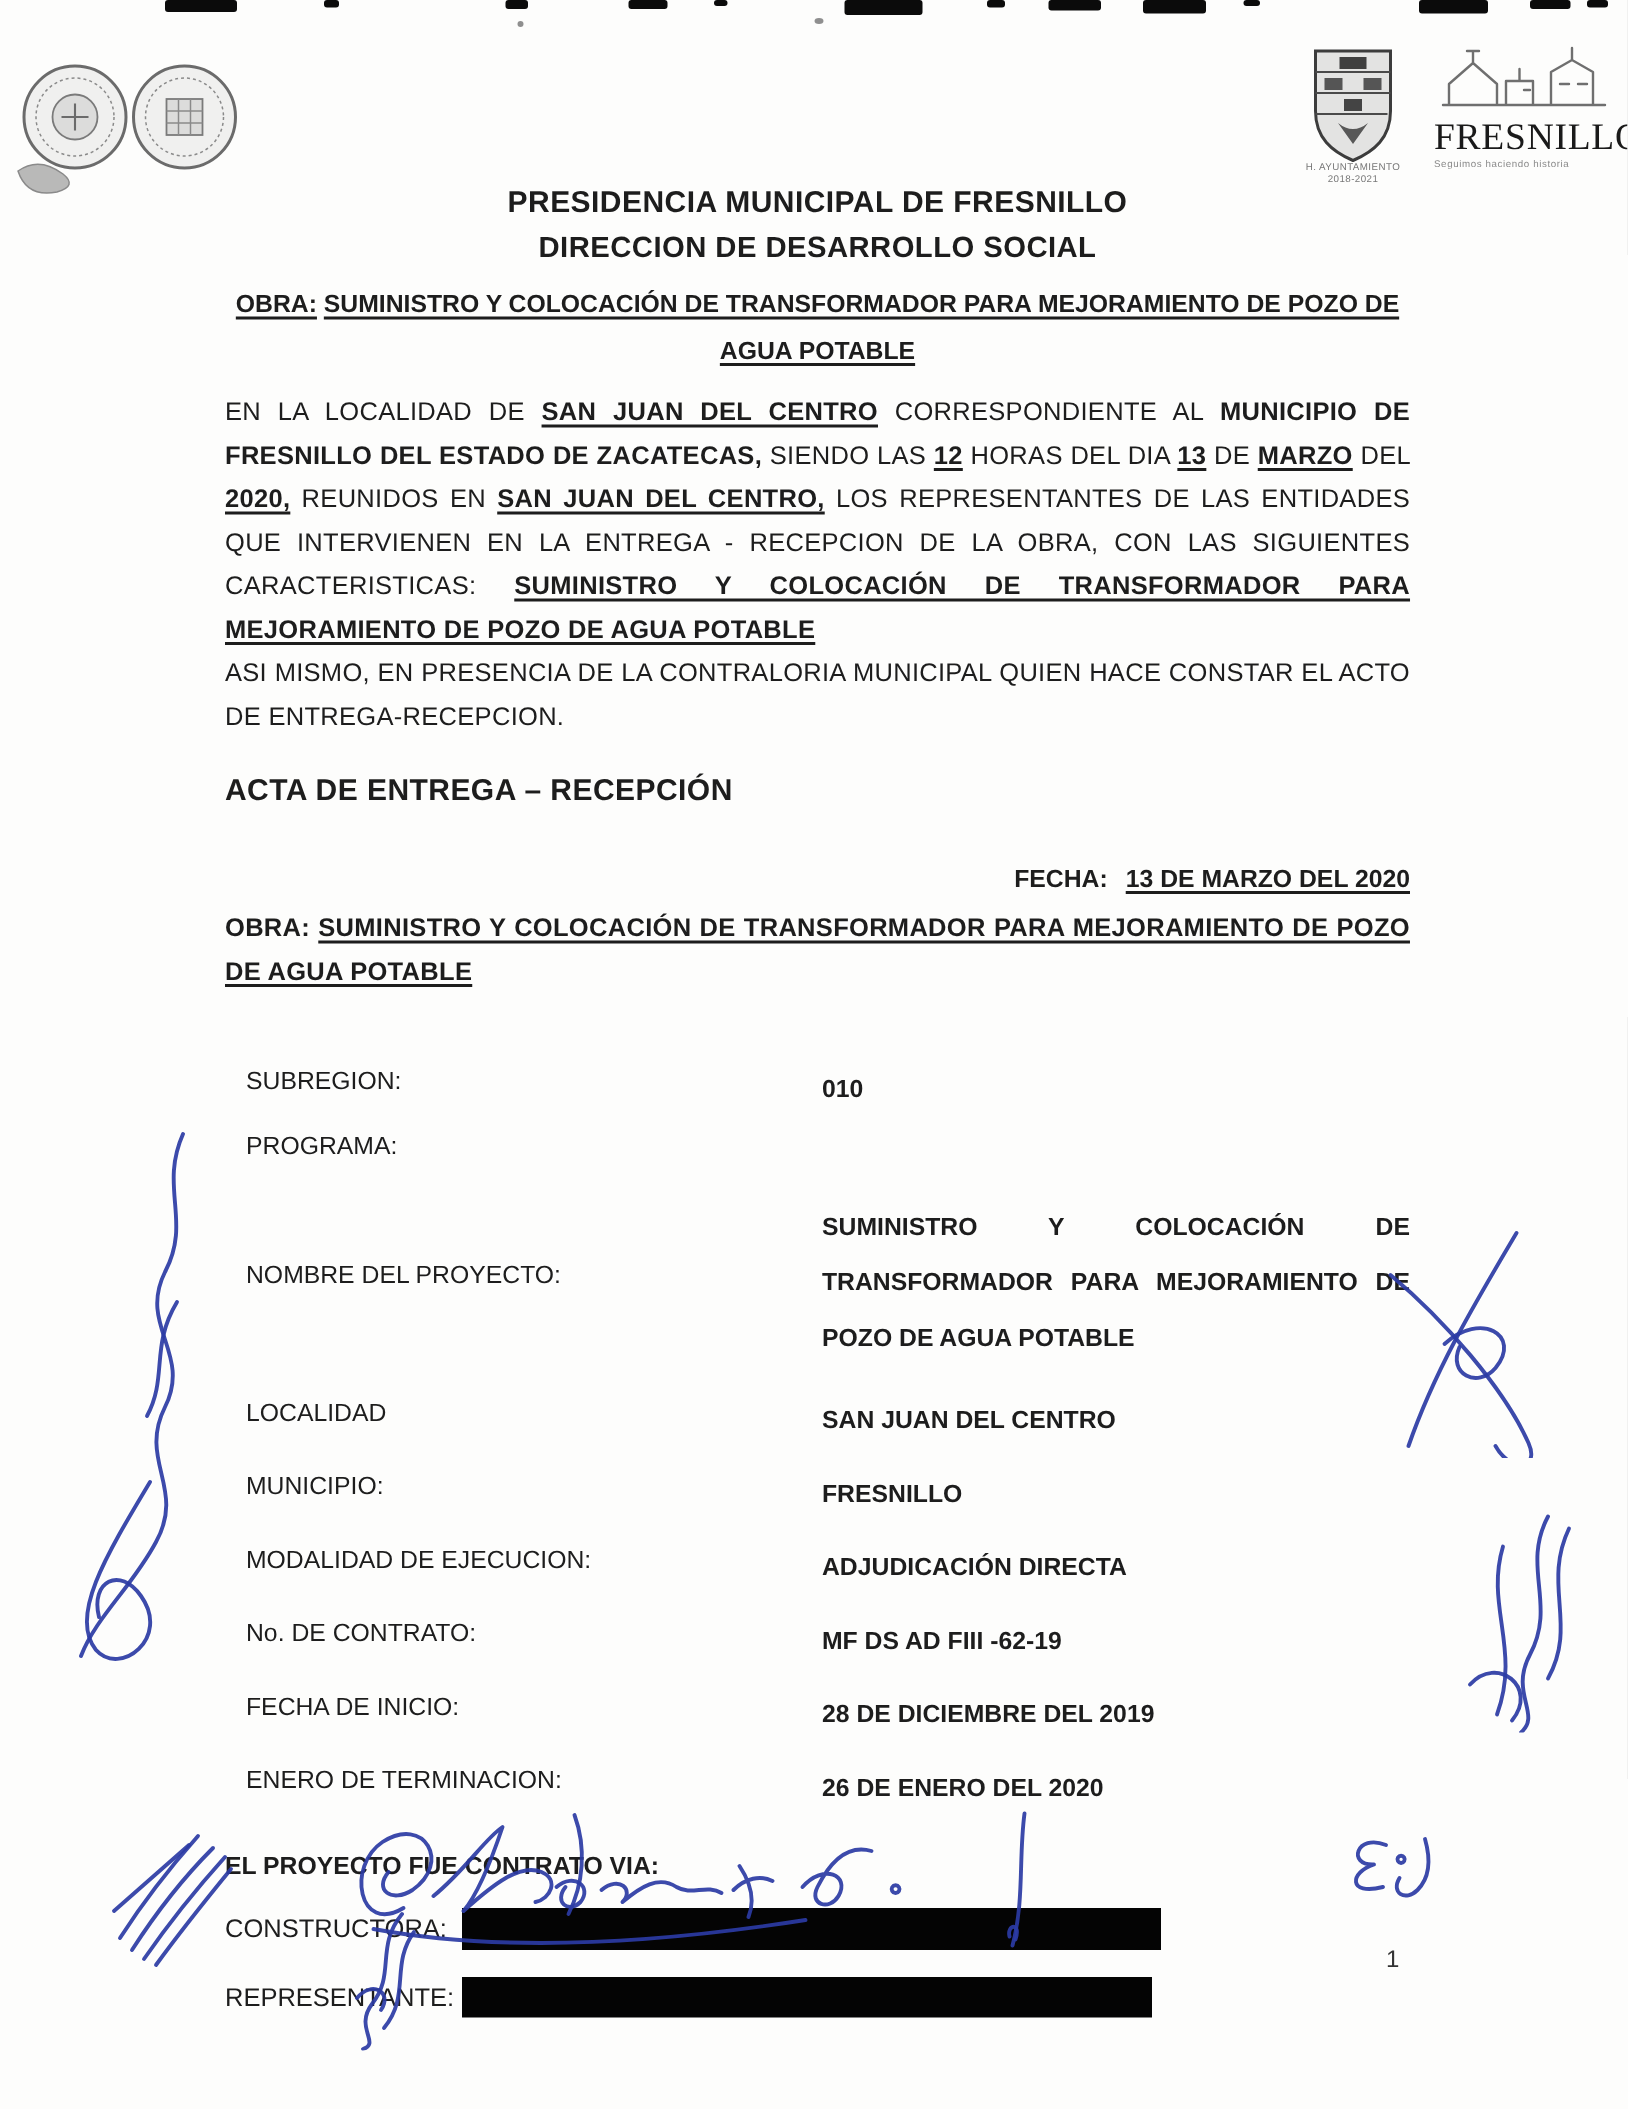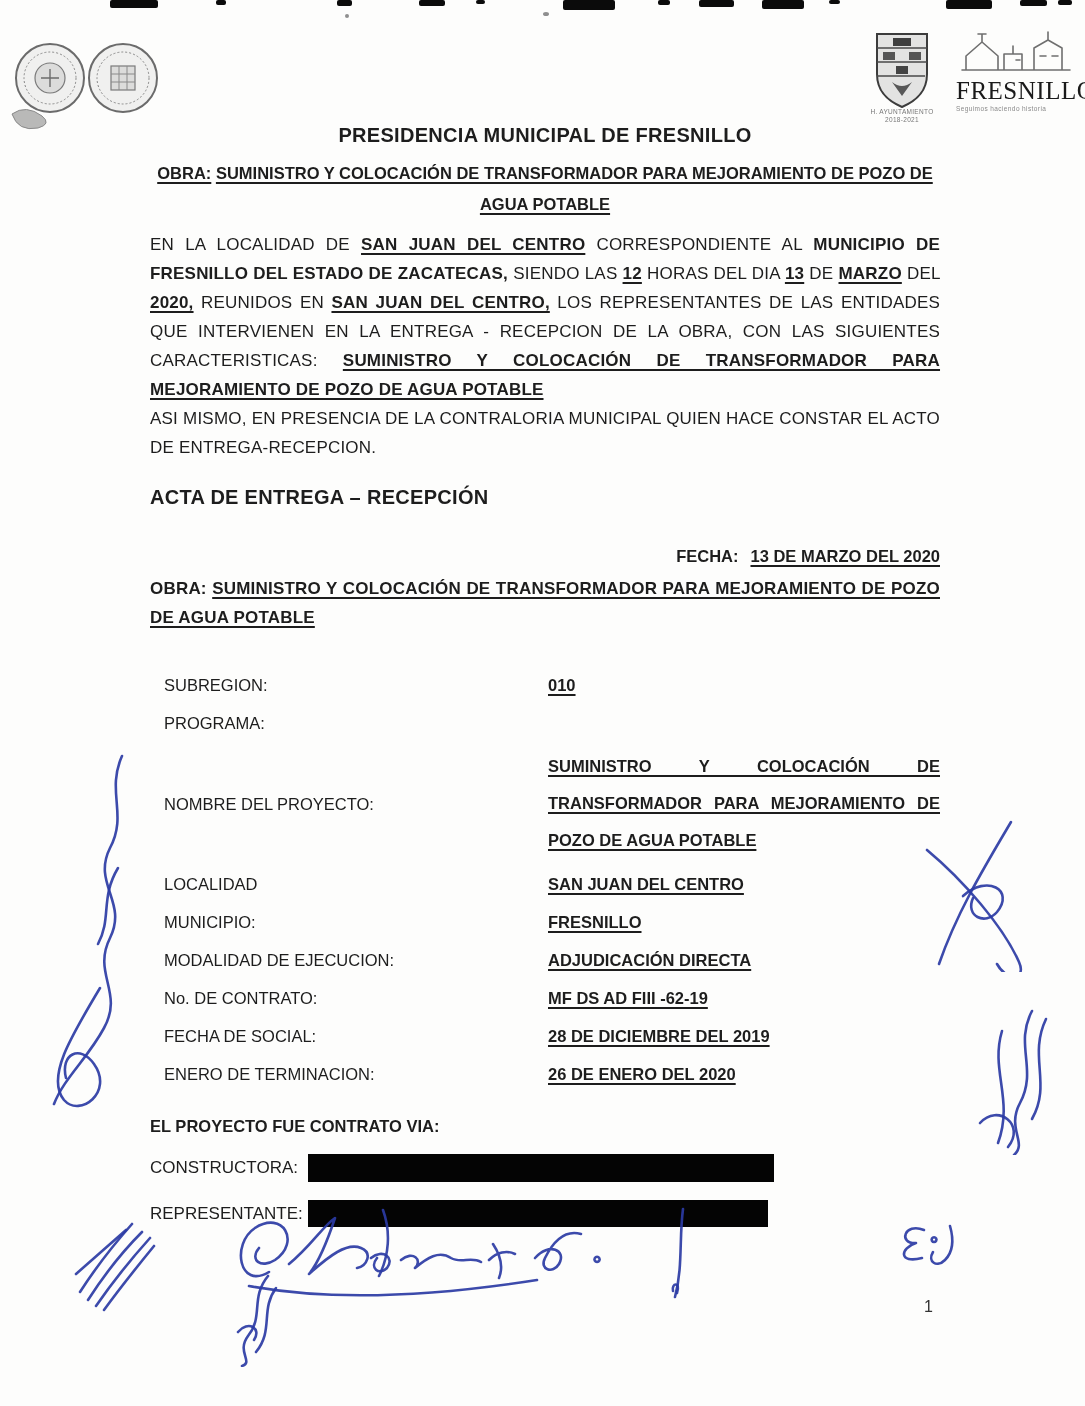--- a/index.html
+++ b/index.html
@@ -32,21 +32,21 @@
   .par{font-size:17px;line-height:29px;text-align:justify;letter-spacing:.2px;margin:0;}
   .intro{margin-top:10px;}
   .acta-title{font-size:20px;text-align:left;margin-top:24px;letter-spacing:.3px;}
   .fecha-line{font-size:16.5px;text-align:right;margin-top:38px;}
   .fecha-val{margin-left:12px;}
   .obra2{margin-top:8px;}
   
   .fields{margin-top:40px;}
   .frow{display:grid;grid-template-columns:398px 1fr;margin-bottom:12px;align-items:center;font-size:16.5px;line-height:26px;}
   .flabel{font-weight:normal;padding-left:14px;}
-  .fvalue{font-weight:bold;text-decoration:underline;text-decoration-thickness:1.5px;text-underline-offset:3px;}
+  .fvalue{font-weight:bold;text-decoration-thickness:1.5px;text-underline-offset:3px;margin-top:11px;}
   .fvalue.multi{line-height:37px;text-align:justify;}
   
   .ejec{margin-top:30px;}
   .ejec-h{font-size:16.5px;}
   .redact-row{display:flex;align-items:center;margin-top:18px;font-size:17px;}
   .rlabel{flex:none;width:148px;}
   .bar{display:inline-block;background:#040404;margin-left:10px;}
   .bar1{width:466px;height:28px;}
   .bar2{width:460px;height:27px;}
   
@@ -108,20 +108,21 @@
   <div class="fres">
     <svg width="120" height="44" viewBox="0 0 120 44">
       <path d="M6 40 h108 M10 40 L10 26 L26 12 L42 26 L42 40 M26 12 V4 M22 4 h8 M48 40 V24 h18 V40 M57 24 V16 M78 40 V18 L92 10 L106 18 V40 M92 10 V2 M60 30 h4 M84 26 h6 M96 26 h6" fill="none" stroke="#6f6f6f" stroke-width="1.6" stroke-linecap="round" stroke-linejoin="round"></path>
     </svg>
     <div class="fres-word">FRESNILLO</div>
     <div class="fres-tag">Seguimos haciendo historia</div>
   </div>
 
   <div class="content">
     <div class="title1">PRESIDENCIA MUNICIPAL DE FRESNILLO</div>
+    <div class="title2">DIRECCION DE DESARROLLO SOCIAL</div>
 
     <div class="obra-head"><span class="b u">OBRA:</span> <span class="b u">SUMINISTRO Y COLOCACIÓN DE TRANSFORMADOR PARA MEJORAMIENTO DE POZO DE AGUA POTABLE</span></div>
 
     <p class="par intro"><span>EN LA LOCALIDAD DE </span><span class="b u">SAN JUAN DEL CENTRO</span><span> CORRESPONDIENTE AL </span><span class="b">MUNICIPIO DE FRESNILLO DEL ESTADO DE ZACATECAS,</span><span> SIENDO LAS </span><span class="b u">12</span><span> HORAS DEL DIA </span><span class="b u">13</span><span> DE </span><span class="b u">MARZO</span><span> DEL </span><span class="b u">2020,</span><span> REUNIDOS EN </span><span class="b u">SAN JUAN DEL CENTRO,</span><span> LOS REPRESENTANTES DE LAS ENTIDADES QUE INTERVIENEN EN LA ENTREGA - RECEPCION DE LA OBRA, CON LAS SIGUIENTES CARACTERISTICAS: </span><span class="b u">SUMINISTRO Y COLOCACIÓN DE TRANSFORMADOR PARA MEJORAMIENTO DE POZO DE AGUA POTABLE</span></p>
 
     <p class="par">ASI MISMO, EN PRESENCIA DE LA CONTRALORIA MUNICIPAL QUIEN HACE CONSTAR EL ACTO DE ENTREGA-RECEPCION.</p>
 
     <div class="acta-title b">ACTA DE ENTREGA – RECEPCIÓN</div>
 
     <div class="fecha-line"><span class="b">FECHA:</span><span class="b u fecha-val">13 DE MARZO DEL 2020</span></div>
@@ -150,21 +151,21 @@
       </div>
       <div class="frow">
         <div class="flabel">MODALIDAD DE EJECUCION:</div>
         <div class="fvalue">ADJUDICACIÓN DIRECTA</div>
       </div>
       <div class="frow">
         <div class="flabel">No. DE CONTRATO:</div>
         <div class="fvalue">MF DS AD FIII -62-19</div>
       </div>
       <div class="frow">
-        <div class="flabel">FECHA DE SOCIAL:</div>
+        <div class="flabel">FECHA DE INICIO:</div>
         <div class="fvalue">28 DE DICIEMBRE DEL 2019</div>
       </div>
       <div class="frow">
         <div class="flabel">ENERO DE TERMINACION:</div>
         <div class="fvalue">26 DE ENERO DEL 2020</div>
       </div>
     </div>
 
     <div class="ejec">
       <div class="b ejec-h">EL PROYECTO FUE CONTRATO VIA:</div>

